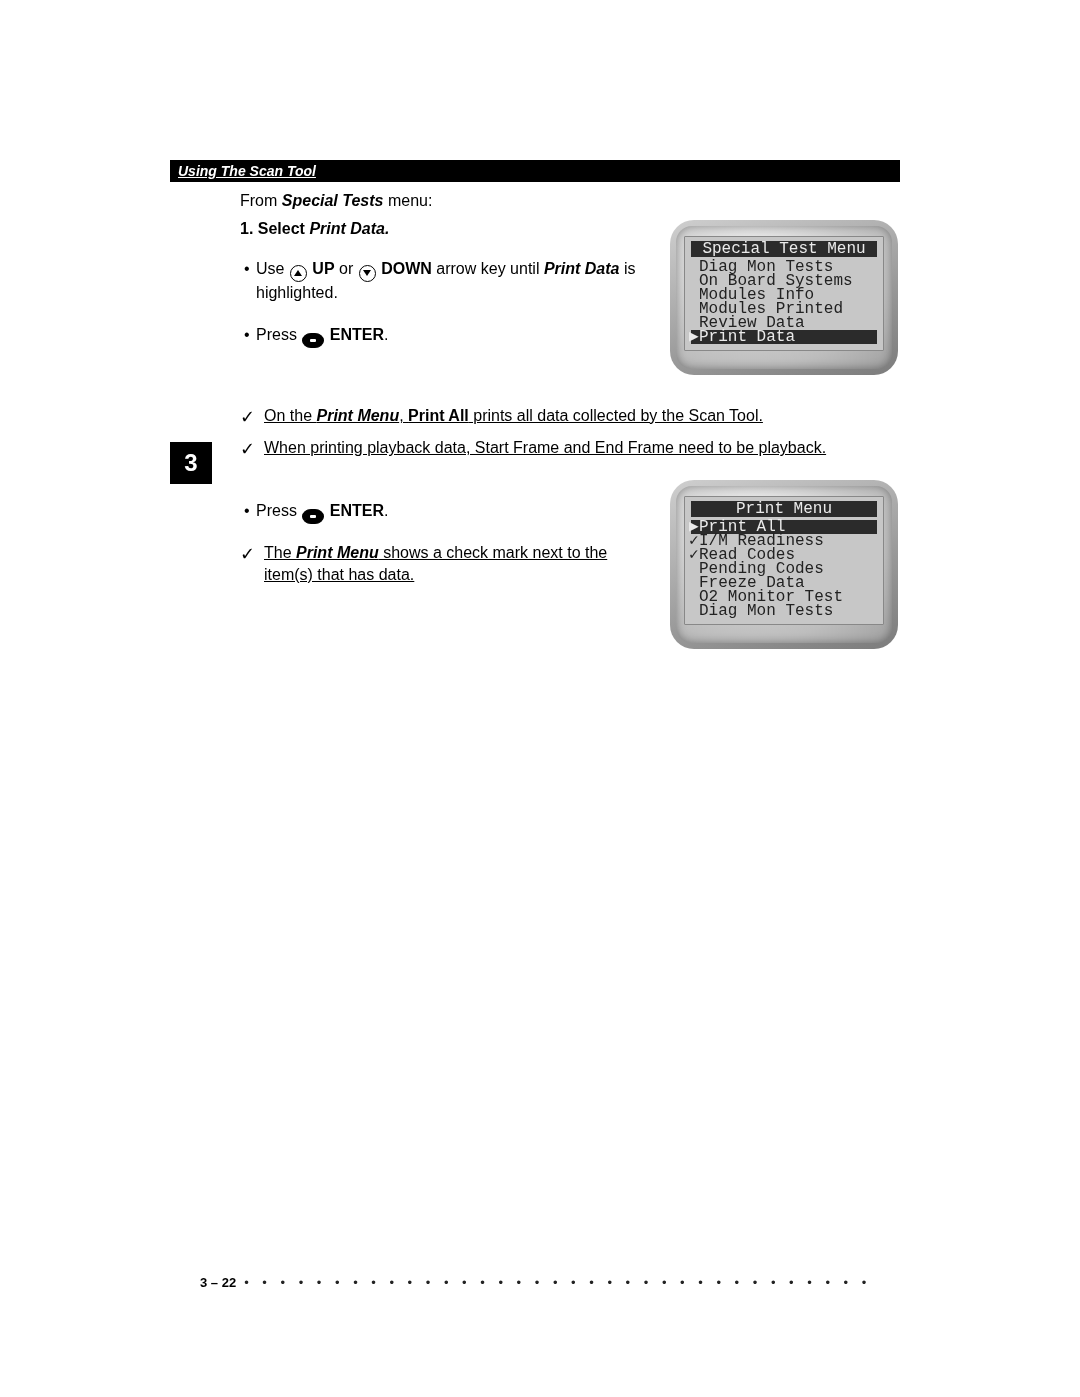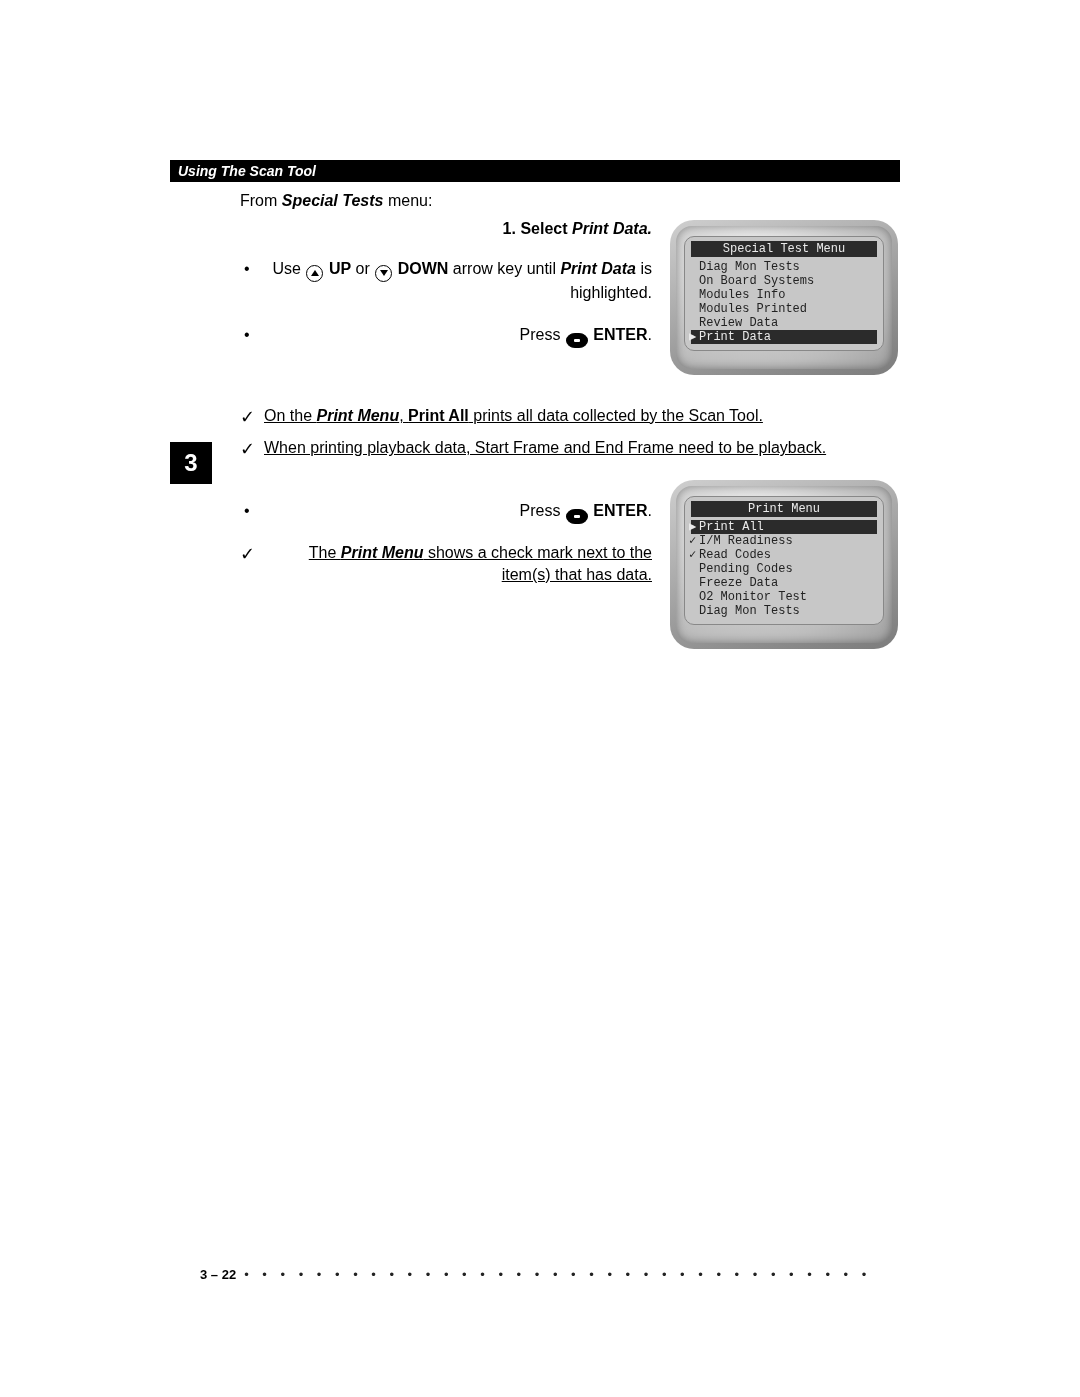--- a/index.html
+++ b/index.html
@@ -17,20 +17,21 @@
     position: relative;
   }
   .header-bar {
     background: #000;
     color: #fff;
     font-weight: bold;
     font-style: italic;
     font-size: 14px;
     padding: 3px 8px;
     margin-bottom: 10px;
+    text-decoration: underline;
   }
   .chapter-tab {
     position: absolute;
     left: 170px;
     top: 442px;
     width: 42px;
     height: 42px;
     background: #000;
     color: #fff;
     font-weight: bold;
@@ -46,21 +47,20 @@
     margin: 6px 0 10px 0;
   }
   .row {
     display: flex;
     align-items: flex-start;
     margin-bottom: 30px;
   }
   .text-col {
     flex: 1;
     padding-right: 18px;
-    text-align: right;
   }
   .screen-col {
     width: 230px;
     flex: 0 0 230px;
   }
   ol.steps {
     list-style: none;
     padding: 0;
     margin: 0;
   }
@@ -150,24 +150,24 @@
   }
   .device-inner {
     border-radius: 16px;
     padding: 10px 8px 18px 8px;
     background: radial-gradient(ellipse at 35% 25%, #efefef, #bdbdbd 70%, #9e9e9e);
     box-shadow: inset 0 0 10px rgba(0,0,0,.35);
   }
   .screen {
     background: #c7c7c7;
     border: 1px solid #888;
-    border-radius: 10px;
+    border-radius: 1px;
     padding: 4px 0 6px 0;
     font-family: "Courier New", monospace;
-    font-size: 12px;
+    font-size: 16px;
     line-height: 14px;
     color: #222;
   }
   .screen-title {
     text-align: center;
     background: #2b2b2b;
     color: #eaeaea;
     margin: 0 6px 3px 6px;
     padding: 1px 0;
   }
@@ -189,21 +189,21 @@
   .screen-line.selected .cursor { left: -2px; color:#eaeaea; }
   .screen-line .check {
     position: absolute;
     left: 4px;
   }
 
   .footer {
     position: absolute;
     left: 200px;
     right: 200px;
-    bottom: 115px;
+    bottom: 107px;
     font-size: 13px;
     letter-spacing: 0;
     display: flex;
     align-items: center;
   }
   .footer .pg { font-weight: bold; margin-right: 8px; }
   .footer .dots {
     flex: 1;
     overflow: hidden;
     white-space: nowrap;

